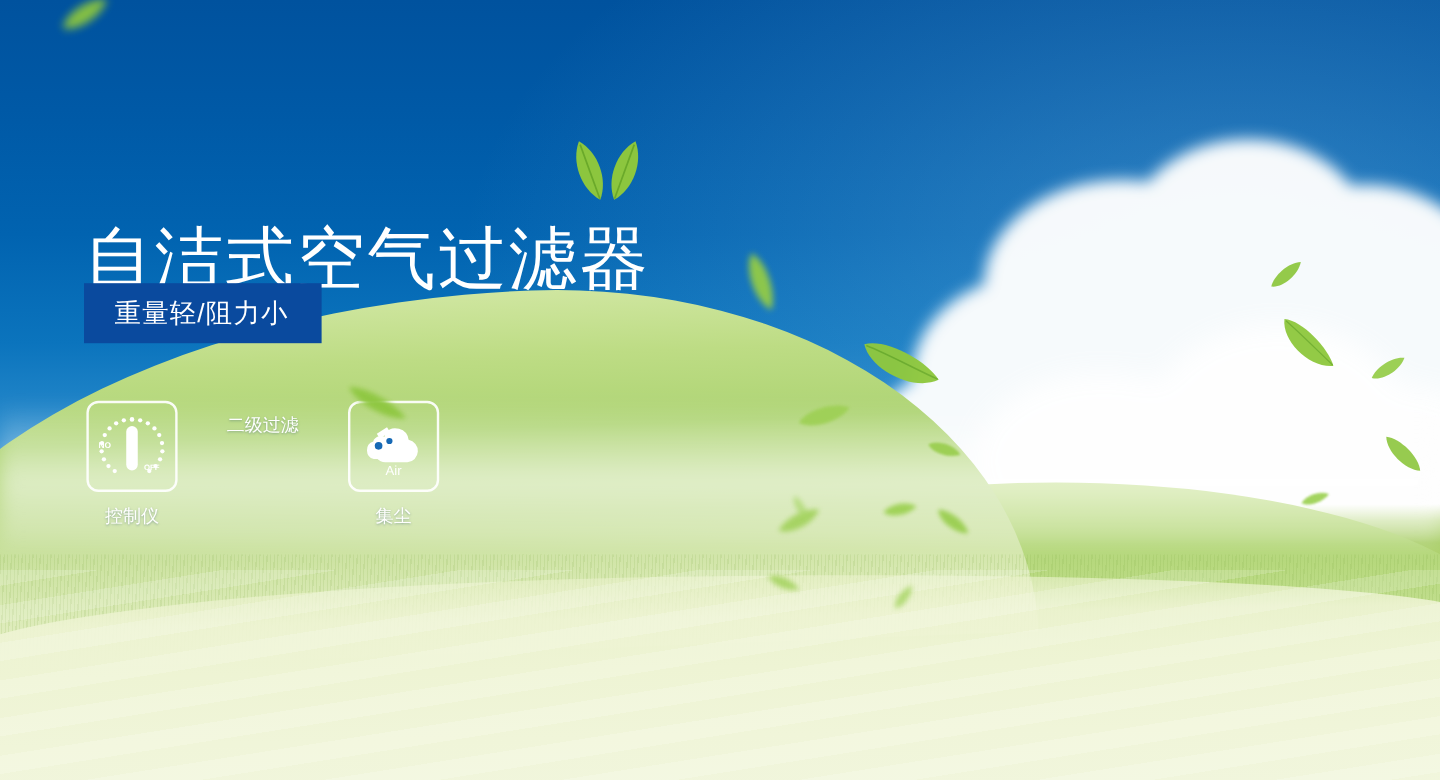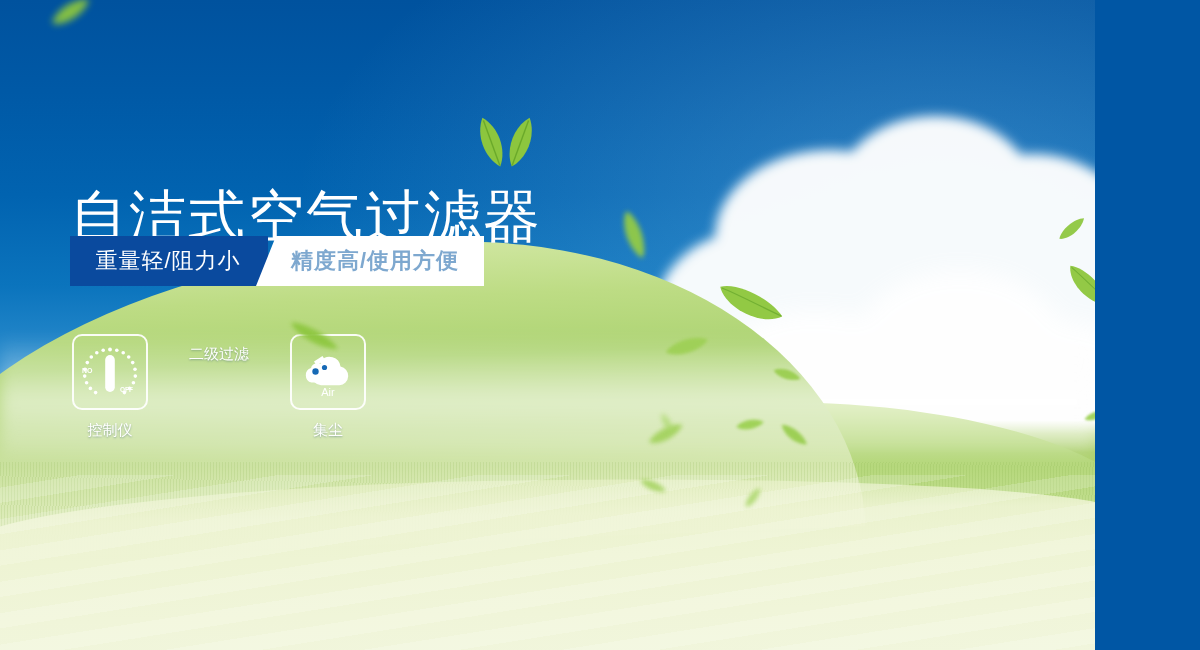--- a/index.html
+++ b/index.html
@@ -5,21 +5,21 @@
 <style>
   html,body{margin:0;padding:0;}
   body{
     width:1200px;height:650px;overflow:hidden;
     font-family:"Liberation Sans","DejaVu Sans",sans-serif;
     background:#0056a4;
   }
 
   
   .stage{
-    position:relative;width:1095px;height:650px;overflow:hidden;
+    position:relative;width:1200px;height:650px;overflow:hidden;
     background:#0056a4;
   }
 
   
   .sky{
     position:absolute;inset:0;
     background:
       linear-gradient(to bottom,
         #00529e 0%,
         #0059a6 14%,
@@ -335,21 +335,20 @@
           <path d="M50 58 C38 44,38 20,50 6 C62 20,62 44,50 58 Z" fill="#8cc63e"></path>
           <path d="M50 57 L50 9" stroke="#6aa92a" stroke-width="1.4" fill="none"></path>
         </g>
       </svg>
     </div>
 
     <h1 class="title">自洁式空气过滤器</h1>
 
     <div class="subbar">
       <div class="sub-a">重量轻/阻力小</div>
-      <div class="sub-b">精度高/使用方便</div>
     </div>
 
     <div class="features">
 
       <div class="feat">
         <div class="feat-box">
           <svg width="64" height="58" viewBox="0 0 64 58">
             <g fill="#ffffff">
               <circle cx="32" cy="6.5" r="1.9"></circle>
               <circle cx="25.2" cy="7.3" r="1.8"></circle>

